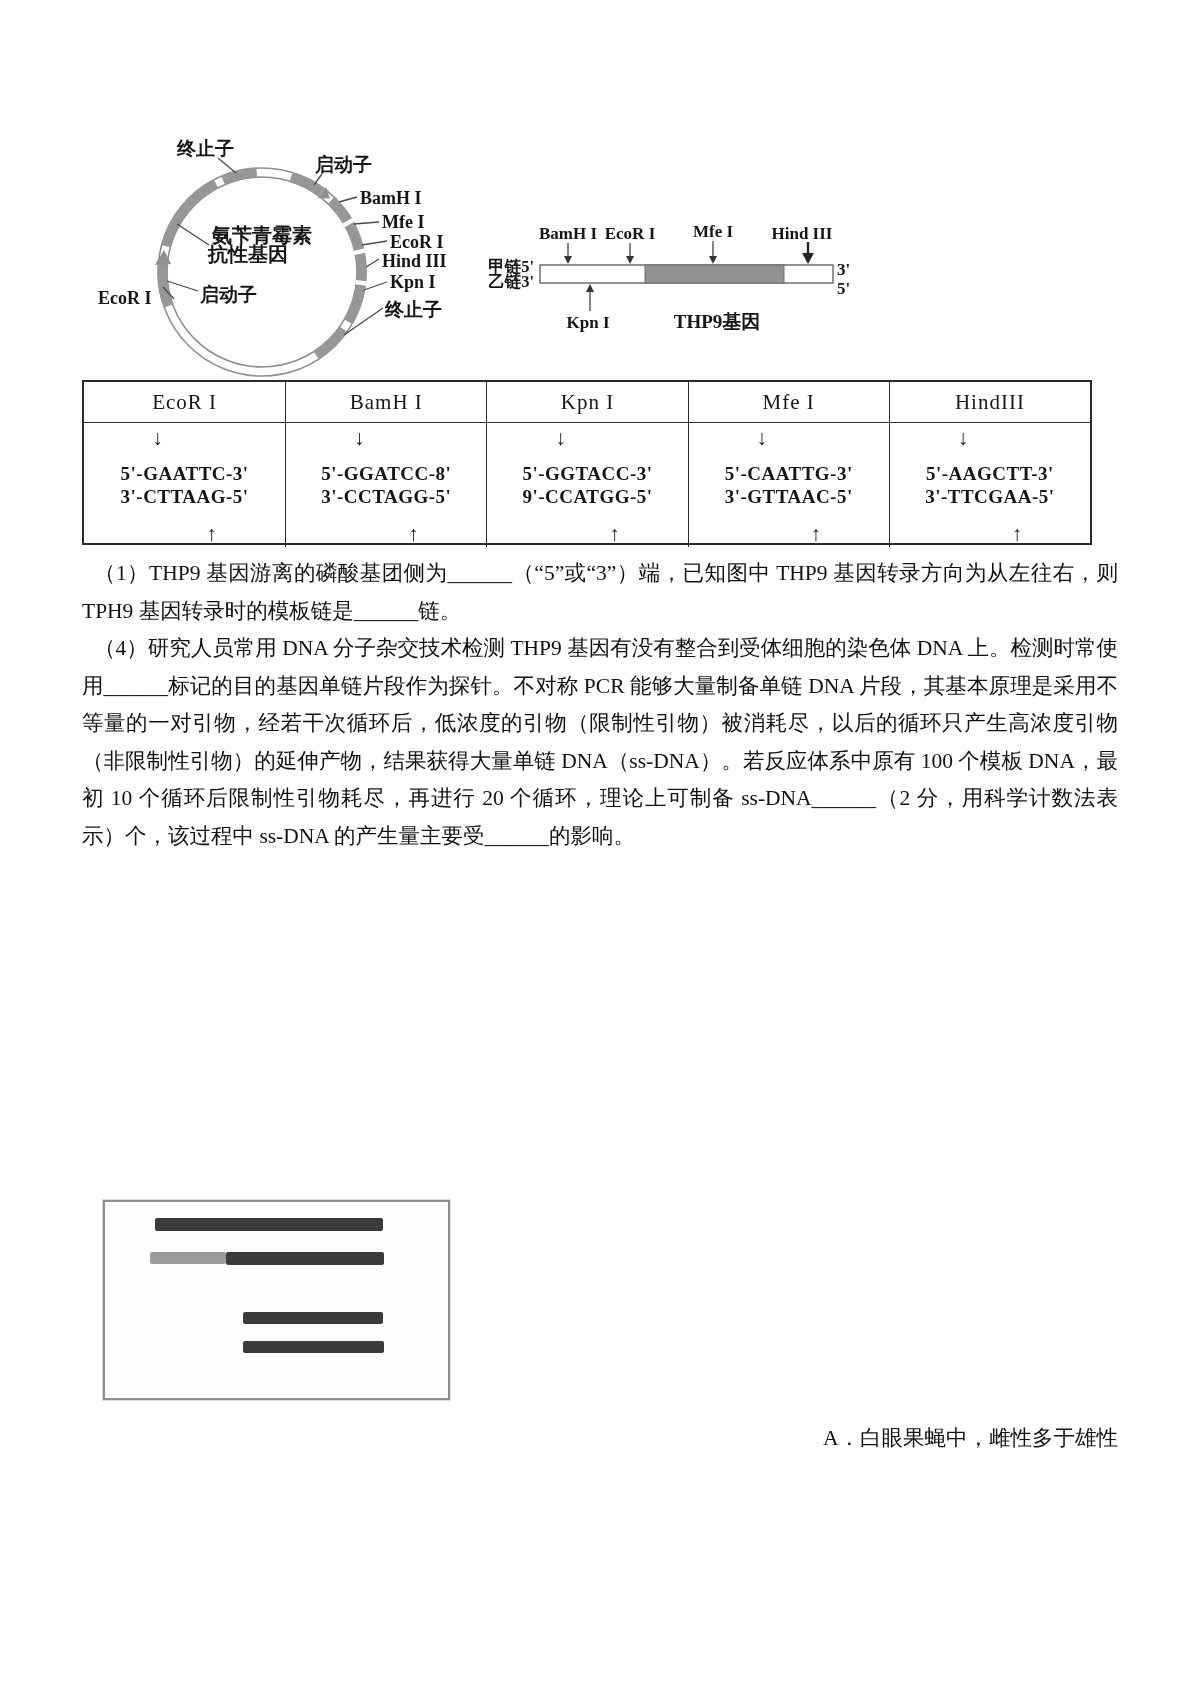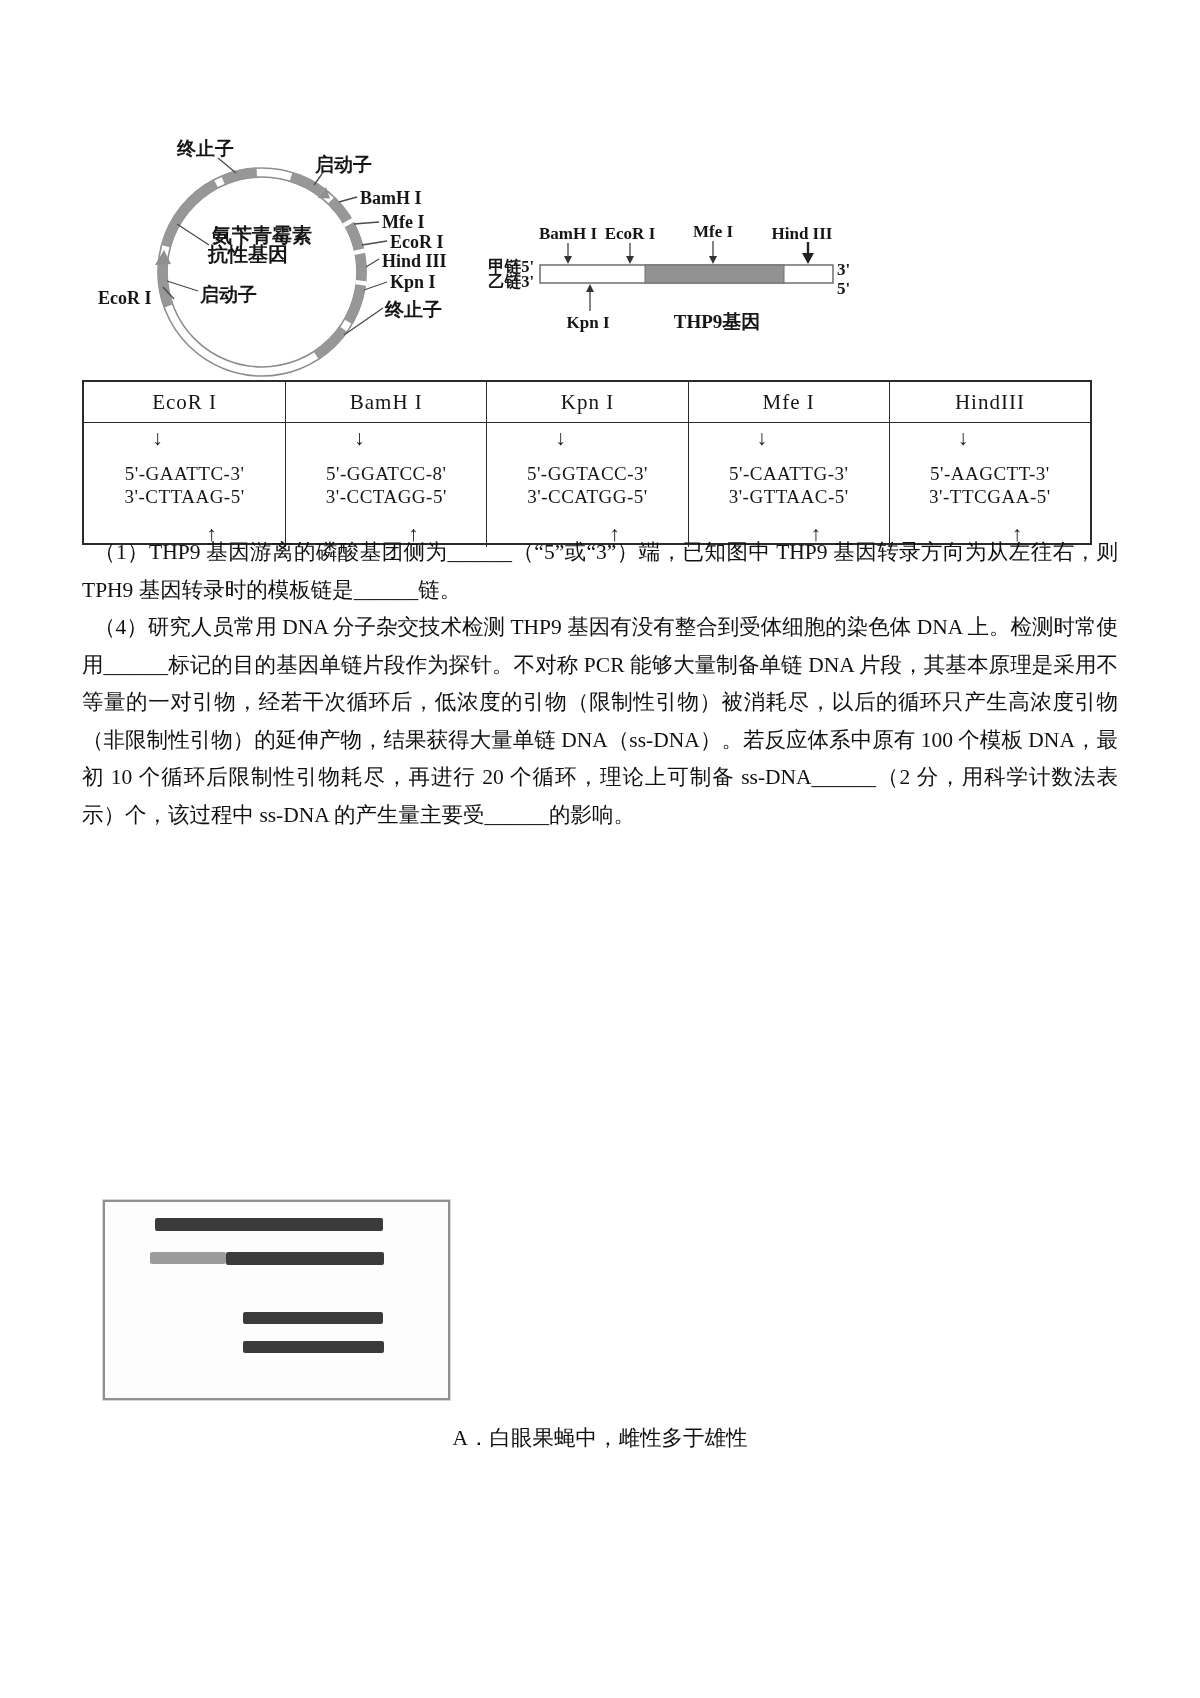--- a/index.html
+++ b/index.html
@@ -16,32 +16,32 @@
     display:grid;grid-template-columns:repeat(5,1fr);grid-template-rows:40px 125px;
     border:2px solid #2b2b2b;box-sizing:border-box;
   }
   .enzyme-table .cell{
     border-left:1.5px solid #2b2b2b;border-top:1.5px solid #2b2b2b;
     box-sizing:border-box;display:flex;align-items:center;justify-content:center;
   }
   .enzyme-table .cell.first{border-left:none;}
   .enzyme-table .cell.head{border-top:none;font-size:21px;letter-spacing:1px;}
   .enzyme-table .cell.body{position:relative;flex-direction:column;}
-  .seq{font-size:19px;font-weight:400;letter-spacing:.5px;line-height:23px;white-space:pre;}
+  .seq{font-size:19px;font-weight:700;letter-spacing:.5px;line-height:23px;white-space:pre;}
   .cut-arrow{position:absolute;font-size:21px;font-weight:700;line-height:18px;}
   .cut-down{top:6px;left:calc(50% - 27px);transform:translateX(-50%);}
   .cut-up{bottom:4px;left:calc(50% + 27px);transform:translateX(-50%);}
   
   .textblock{
     position:absolute;left:82px;width:1036px;
     font-size:21.5px;line-height:37.5px;text-align:justify;color:#111;
   }
   .textblock p{margin:0;}
   .textblock p.indent{text-indent:12px;}
-  .textblock p.option{text-align:center;}
+  .textblock p.option{text-align:right;}
   
   .gel-box{
     position:absolute;left:103px;top:1200px;width:347px;height:200px;
     border:2.5px solid #8f8f8f;box-sizing:border-box;background:#fdfdfd;
     box-shadow:0 0 0 1px #d9d9d9;
   }
   .band{position:absolute;background:#3b3b3b;border-radius:2px;}
 </style>
 </head>
 <body>
@@ -145,38 +145,38 @@
   </div>
   <div class="cell body">
     <span class="cut-arrow cut-down">↓</span>
     <div class="seq">5'-GGATCC-8'</div>
     <div class="seq">3'-CCTAGG-5'</div>
     <span class="cut-arrow cut-up">↑</span>
   </div>
   <div class="cell body">
     <span class="cut-arrow cut-down">↓</span>
     <div class="seq">5'-GGTACC-3'</div>
-    <div class="seq">3'-CCATGG-5'</div>
+    <div class="seq">9'-CCATGG-5'</div>
     <span class="cut-arrow cut-up">↑</span>
   </div>
   <div class="cell body">
     <span class="cut-arrow cut-down">↓</span>
     <div class="seq">5'-CAATTG-3'</div>
     <div class="seq">3'-GTTAAC-5'</div>
     <span class="cut-arrow cut-up">↑</span>
   </div>
   <div class="cell body">
     <span class="cut-arrow cut-down">↓</span>
     <div class="seq">5'-AAGCTT-3'</div>
     <div class="seq">3'-TTCGAA-5'</div>
     <span class="cut-arrow cut-up">↑</span>
   </div>
 </div>
 
-<div class="textblock" style="top:534px">
+<div class="textblock" style="top:555px">
   <p class="indent">（1）THP9 基因游离的磷酸基团侧为______（“5”或“3”）端，已知图中 THP9 基因转录方向为从左往右，则 TPH9 基因转录时的模板链是______链。</p>
   <p class="indent">（4）研究人员常用 DNA 分子杂交技术检测 THP9 基因有没有整合到受体细胞的染色体 DNA 上。检测时常使用______标记的目的基因单链片段作为探针。不对称 PCR 能够大量制备单链 DNA 片段，其基本原理是采用不等量的一对引物，经若干次循环后，低浓度的引物（限制性引物）被消耗尽，以后的循环只产生高浓度引物（非限制性引物）的延伸产物，结果获得大量单链 DNA（ss-DNA）。若反应体系中原有 100 个模板 DNA，最初 10 个循环后限制性引物耗尽，再进行 20 个循环，理论上可制备 ss-DNA______（2 分，用科学计数法表示）个，该过程中 ss-DNA 的产生量主要受______的影响。</p>
 </div>
 
 <div class="gel-box">
   <div class="band" style="left:50px;top:16px;width:228px;height:13px"></div>
   <div class="band" style="left:45px;top:50px;width:76px;height:12px;background:#9b9b9b"></div>
   <div class="band" style="left:121px;top:50px;width:158px;height:13px"></div>
   <div class="band" style="left:138px;top:110px;width:140px;height:12px"></div>
   <div class="band" style="left:138px;top:139px;width:141px;height:12px"></div>

